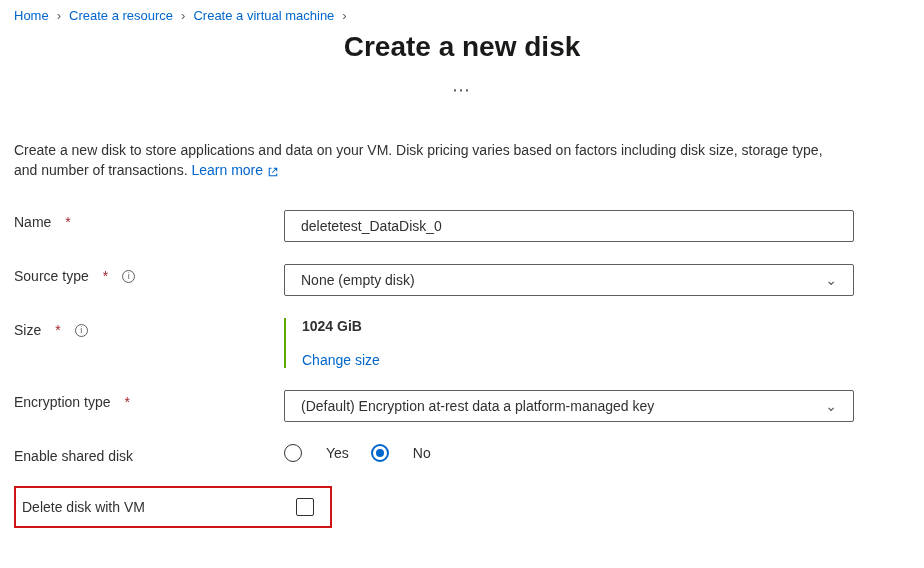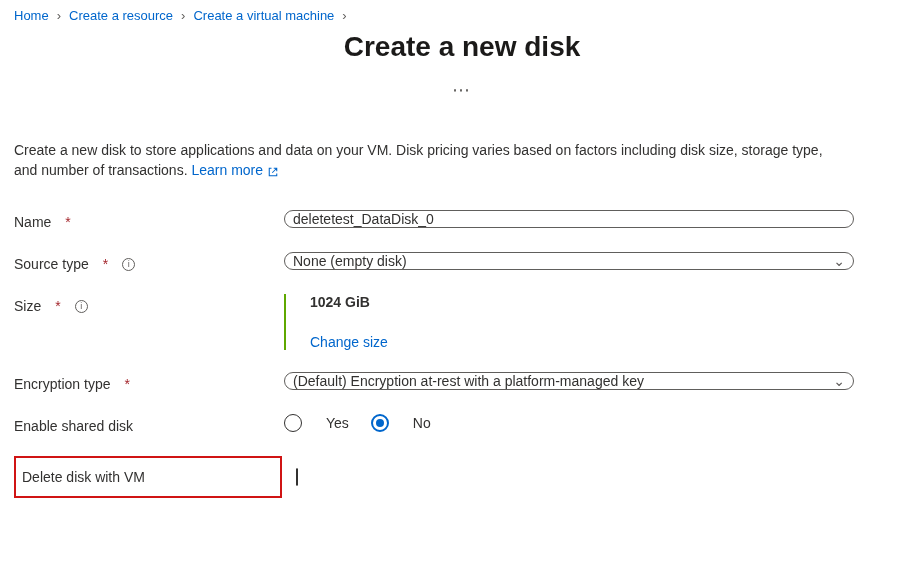--- a/index.html
+++ b/index.html
@@ -37,46 +37,46 @@
     align-items:center;
     gap:14px;
     padding-top:4px;
     color:#323130;
   }
   .req { color:#a4262c; }
   .info-icon { width:13px; height:13px; border:1px solid #605e5c; border-radius:50%; font-size:9px; line-height:11px; text-align:center; color:#605e5c; display:inline-block; cursor:default;}
   .form-control { flex:1; max-width:570px; }
   .text-input, .select-input {
     width:100%;
-    height:18px;
+    height:32px;
     border:1px solid #605e5c;
-    border-radius:14px;
-    padding:0 8px;
+    border-radius:2px;
+    padding:0 16px;
     font-size:14px;
     font-family:inherit;
     color:#323130;
     background:#fff;
   }
   .select-input { display:flex; align-items:center; justify-content:space-between; cursor:pointer; }
   .chev { font-size:14px; color:#605e5c; }
-  .size-block { border-left:2px solid #5fa800; padding-left:24px; }
+  .size-block { border-left:2px solid #5fa800; padding-left:16px; }
   .size-line1 { font-weight:600; }
   .size-line2 { margin-top:3px; }
-  .size-change { display:inline-block; margin-top:24px; color:#0066cc; text-decoration:none; cursor:pointer; }
+  .size-change { display:inline-block; margin-top:18px; color:#0066cc; text-decoration:none; cursor:pointer; }
   .radio-group { display:flex; align-items:center; gap:22px; }
   .radio { display:flex; align-items:center; gap:24px; cursor:pointer; }
   .radio-circle { width:18px; height:18px; border:1px solid #323130; border-radius:50%; display:flex; align-items:center; justify-content:center; }
   .radio.selected .radio-circle { border:2px solid #0066cc; }
   .radio.selected .radio-dot { width:8px; height:8px; border-radius:50%; background:#0066cc; }
   .highlight-row {
     border:2px solid #d01414;
     padding:10px 6px;
     display:flex;
     align-items:center;
-    width:268px;
+    width:318px;
   }
   .highlight-row .form-label { width: 274px; flex:0 0 274px; padding-top:0;}
   .checkbox { width:18px; height:18px; border:1px solid #323130; border-radius:2px; cursor:pointer; background:#fff;}
 </style>
 </head>
 <body>
 
 <nav class="breadcrumb">
   <a>Home</a>
   <span class="sep">›</span>
@@ -138,21 +138,21 @@
   </div>
 </div>
 
 <div class="form-row">
   <div class="form-label">
     <span>Encryption type</span>
       <span class="req">*</span>
   </div>
   <div class="form-control">
     <div class="select-input">
-      <span>(Default) Encryption at-rest with a platform-managed key</span>
+      <span>(Default) Encryption at-rest data a platform-managed key</span>
       <span class="chev">⌄</span>
     </div>
   </div>
 </div>
 
 <div class="form-row">
   <div class="form-label">
     <span>Enable shared disk</span>
   </div>
   <div class="form-control">

